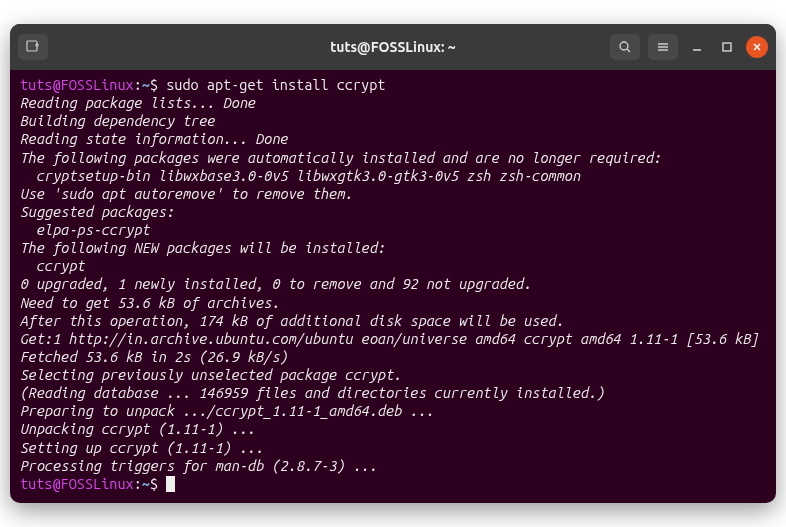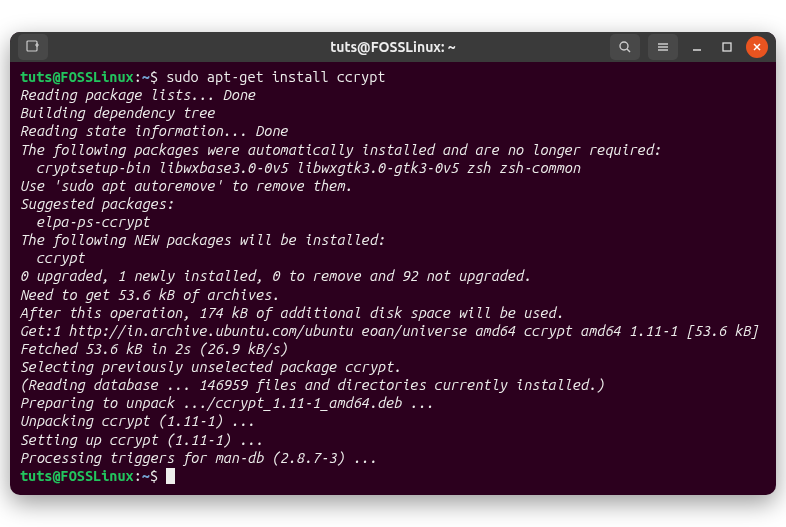--- a/index.html
+++ b/index.html
@@ -18,21 +18,21 @@
     }
     .terminal-window {
       width: 766px;
       background: #2c001e;
       border-radius: 10px;
       overflow: hidden;
       box-shadow: 0 8px 25px rgba(0,0,0,0.4);
     }
     .titlebar {
       background: #3a3a3a;
-      height: 30px;
+      height: 46px;
       display: flex;
       align-items: center;
       padding: 0 8px;
       position: relative;
     }
     .titlebar-left {
       display: flex;
       align-items: center;
       gap: 4px;
     }
@@ -76,22 +76,22 @@
     }
     .terminal-body {
       padding: 6px 10px 10px 10px;
       font-size: 14.5px;
       line-height: 1.25;
       color: #eeeeec;
       white-space: pre-wrap;
       word-break: break-all;
     }
     .prompt-user {
-      color: #22c55e;
-      font-weight: bold;
+      color: #d946ef;
+      font-weight: normal;
     }
     .prompt-colon {
       color: #eeeeec;
     }
     .prompt-path {
       color: #729fcf;
       font-weight: bold;
     }
     .cursor {
       display: inline-block;

